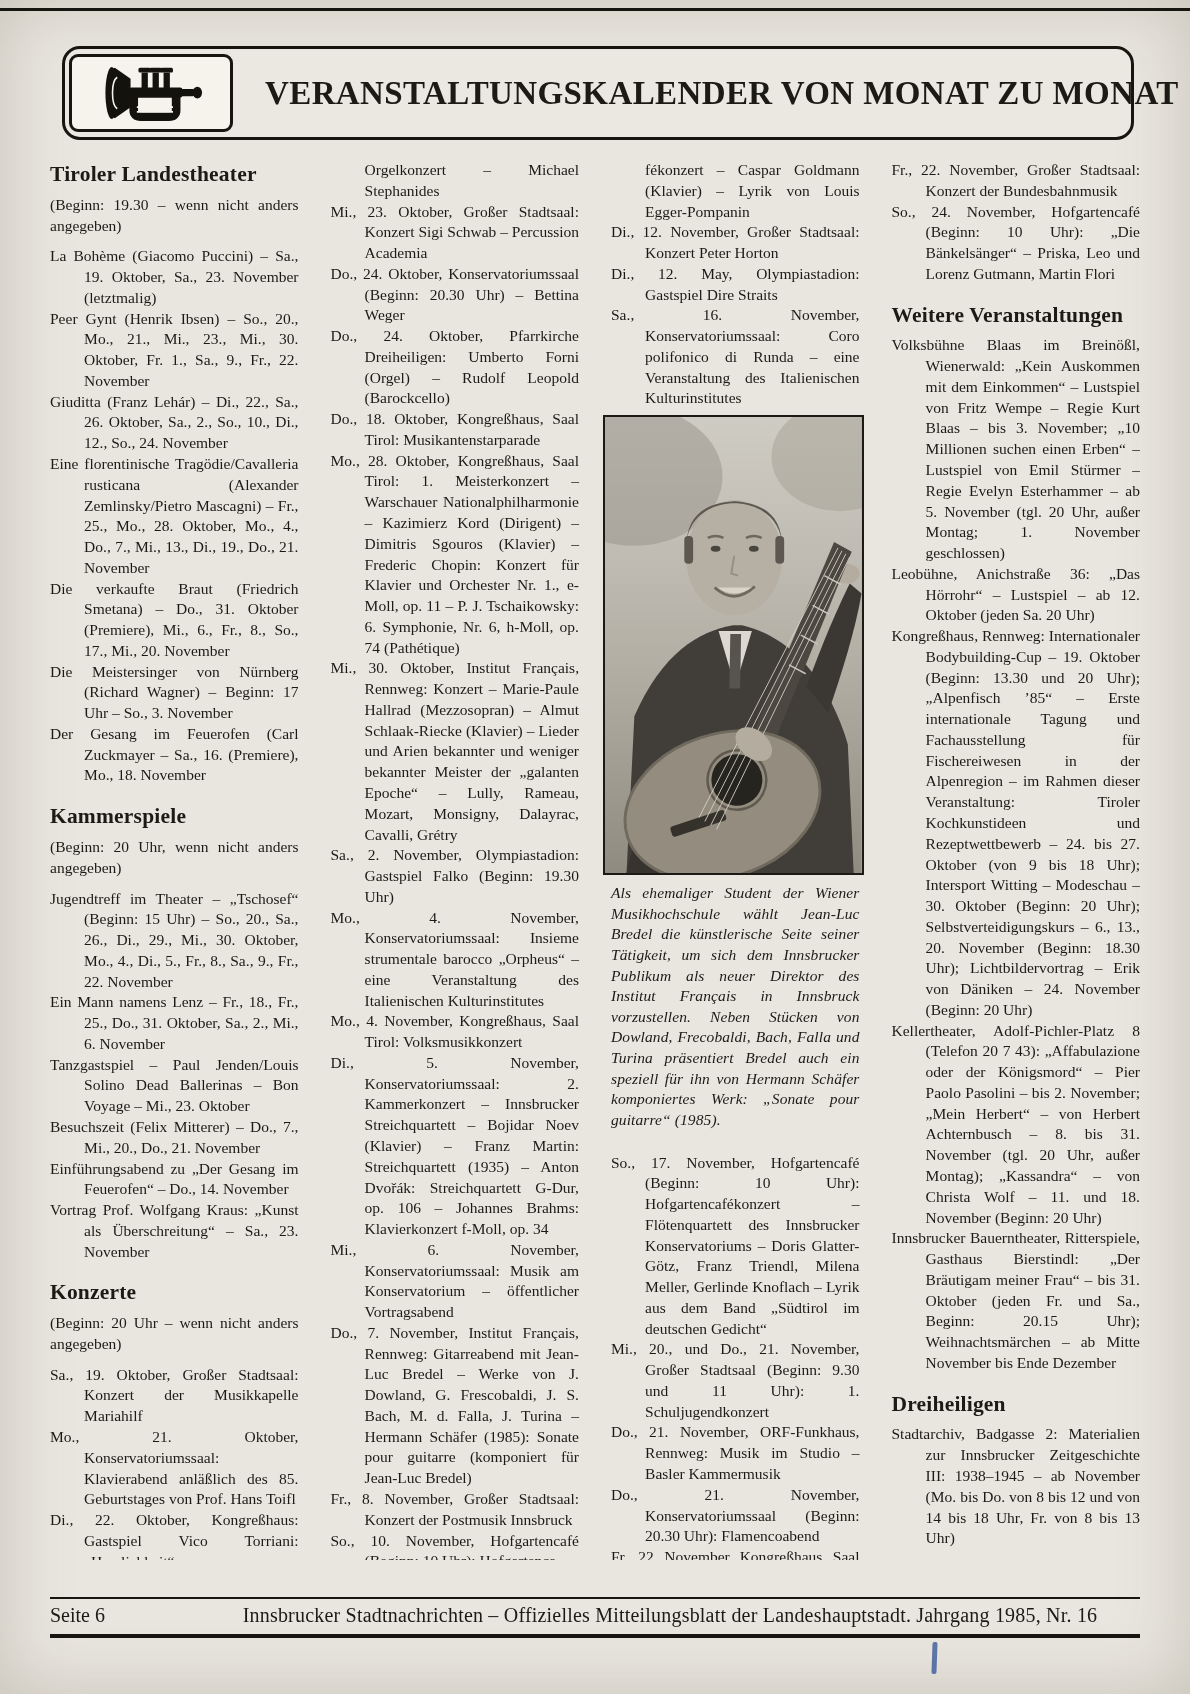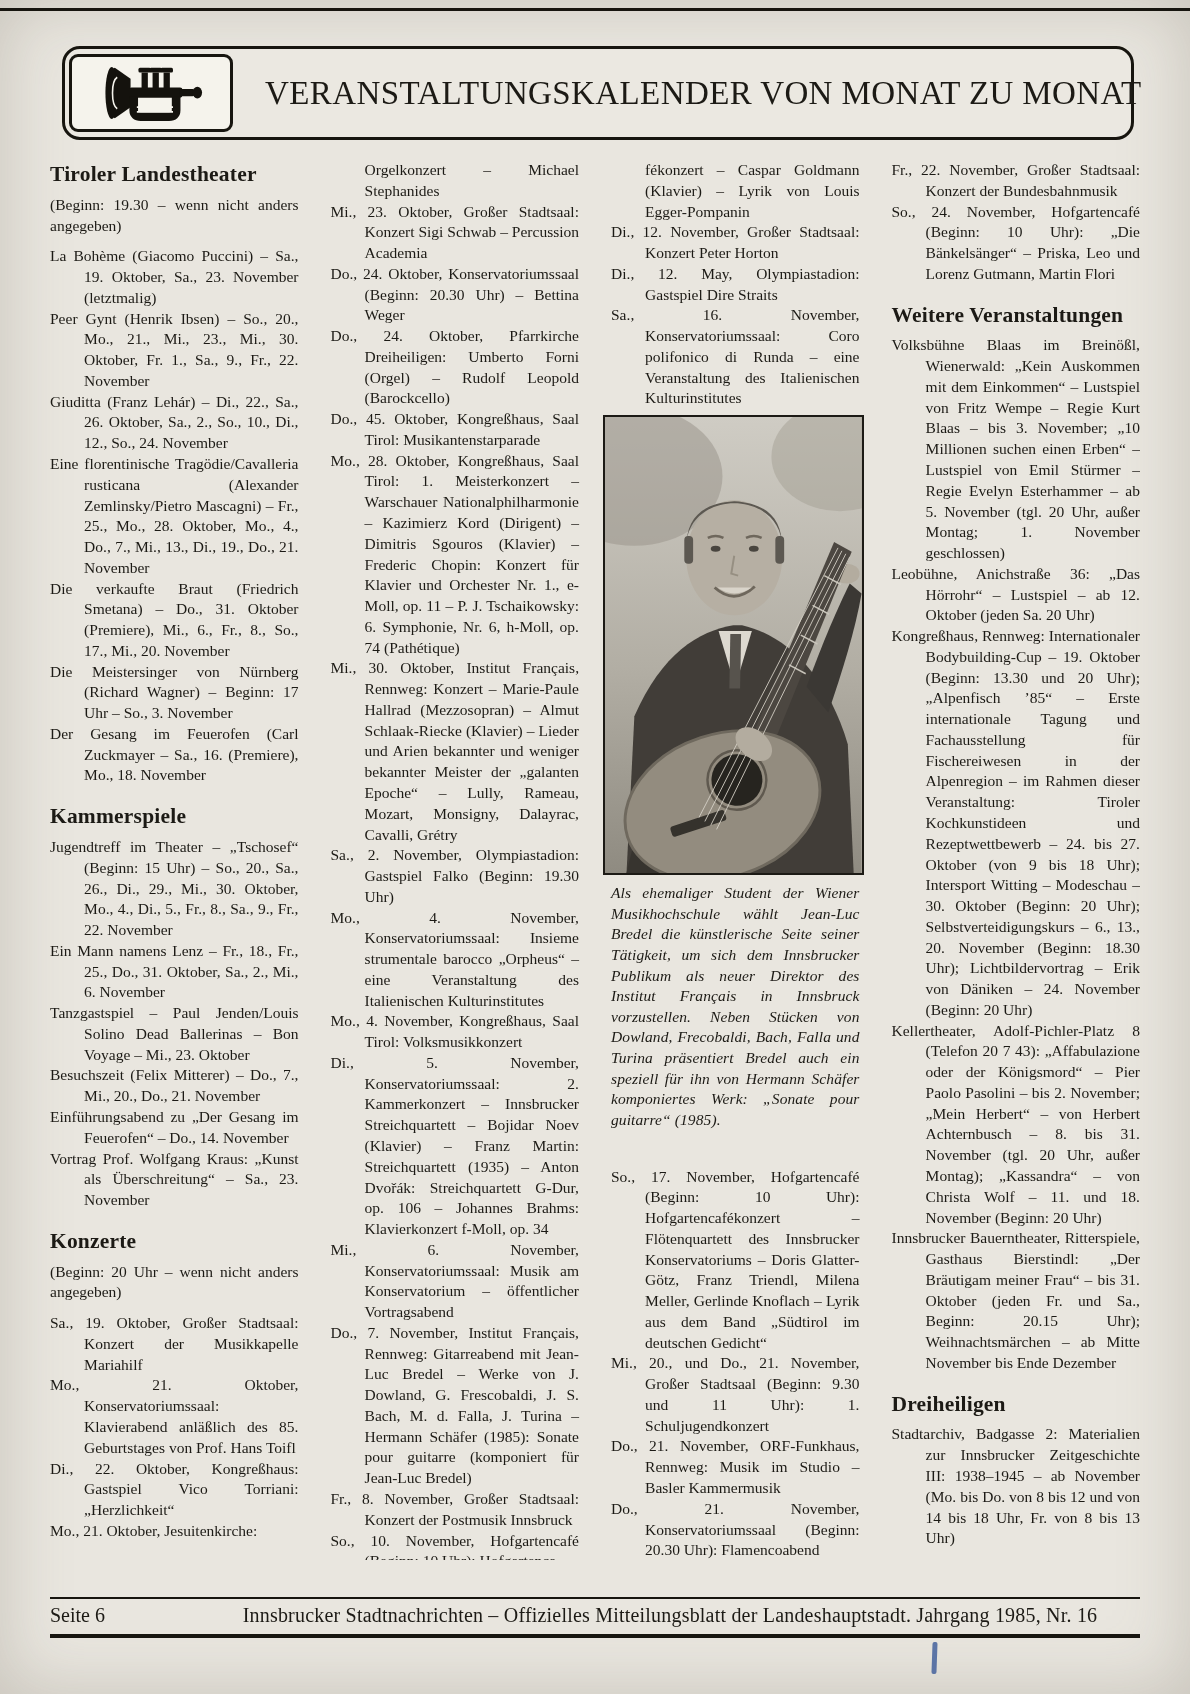--- a/index.html
+++ b/index.html
@@ -16,35 +16,35 @@
     border:3px solid #17150f; border-radius:18px; background:#ebe8e1;
   }
   .logo-box{
     position:absolute; left:4px; top:5px; width:158px; height:72px;
     background:#f5f3ec; border:3px solid #17150f; border-radius:9px;
     display:flex; align-items:center; justify-content:center;
   }
   .logo-box svg{width:140px;height:66px;}
   .banner-title{
     position:absolute; left:200px; right:14px; top:50%; transform:translateY(-50%);
-    font-weight:normal; font-size:33px; letter-spacing:.4px; text-align:center; white-space:nowrap;
+    font-weight:bold; font-size:33px; letter-spacing:.4px; text-align:center; white-space:nowrap;
   }
   
   .content{
     position:absolute; left:50px; top:158px; width:1090px; height:1402px;
     display:flex; gap:32px; overflow:hidden;
   }
   .col{flex:1 1 0; min-width:0; font-size:15.5px; line-height:1.34; text-align:justify;}
   .col > :first-child{margin-top:2px;}
   h2.heading{font-size:21.5px; font-weight:bold; margin:16px 0 6px; letter-spacing:.2px; text-align:left;}
   p{margin:0;}
   p.note{margin:0 0 10px;}
   p.entry{padding-left:2.2em; text-indent:-2.2em;}
   p.entry_cont{padding-left:2.2em;}
-  p.caption{font-style:italic; line-height:1.33; margin:8px 0 36px; letter-spacing:.1px;}
+  p.caption{font-style:italic; line-height:1.33; margin:8px 0 22px; letter-spacing:.1px;}
   p.continuation{font-style:italic; font-weight:bold; margin-top:30px; font-size:16px;}
   .photo{
     height:460px; margin:6px 0 4px -8px; width:calc(100% + 12px);
     border:2px solid #1c1a15; background:#b5b0a6; box-sizing:border-box;
   }
   .photo svg{display:block;width:100%;height:100%;}
   
   .footer{
     position:absolute; left:50px; right:50px; bottom:56px;
     border-top:2px solid #17150f; border-bottom:4px solid #17150f;
@@ -95,39 +95,40 @@
         <h2 class="heading">Tiroler Landestheater</h2>
         <p class="note">(Beginn: 19.30 – wenn nicht anders angegeben)</p>
         <p class="entry">La Bohème (Giacomo Puccini) – Sa., 19. Oktober, Sa., 23. November (letztmalig)</p>
         <p class="entry">Peer Gynt (Henrik Ibsen) – So., 20., Mo., 21., Mi., 23., Mi., 30. Oktober, Fr. 1., Sa., 9., Fr., 22. November</p>
         <p class="entry">Giuditta (Franz Lehár) – Di., 22., Sa., 26. Oktober, Sa., 2., So., 10., Di., 12., So., 24. November</p>
         <p class="entry">Eine florentinische Tragödie/Cavalleria rusticana (Alexander Zemlinsky/Pietro Mascagni) – Fr., 25., Mo., 28. Oktober, Mo., 4., Do., 7., Mi., 13., Di., 19., Do., 21. November</p>
         <p class="entry">Die verkaufte Braut (Friedrich Smetana) – Do., 31. Oktober (Premiere), Mi., 6., Fr., 8., So., 17., Mi., 20. November</p>
         <p class="entry">Die Meistersinger von Nürnberg (Richard Wagner) – Beginn: 17 Uhr – So., 3. November</p>
         <p class="entry">Der Gesang im Feuerofen (Carl Zuckmayer – Sa., 16. (Premiere), Mo., 18. November</p>
         <h2 class="heading">Kammerspiele</h2>
+        <p class="note">(Beginn: 20 Uhr, wenn nicht anders angegeben)</p>
         <p class="entry">Jugendtreff im Theater – „Tschosef“ (Beginn: 15 Uhr) – So., 20., Sa., 26., Di., 29., Mi., 30. Oktober, Mo., 4., Di., 5., Fr., 8., Sa., 9., Fr., 22. November</p>
         <p class="entry">Ein Mann namens Lenz – Fr., 18., Fr., 25., Do., 31. Oktober, Sa., 2., Mi., 6. November</p>
         <p class="entry">Tanzgastspiel – Paul Jenden/Louis Solino Dead Ballerinas – Bon Voyage – Mi., 23. Oktober</p>
         <p class="entry">Besuchszeit (Felix Mitterer) – Do., 7., Mi., 20., Do., 21. November</p>
         <p class="entry">Einführungsabend zu „Der Gesang im Feuerofen“ – Do., 14. November</p>
         <p class="entry">Vortrag Prof. Wolfgang Kraus: „Kunst als Überschreitung“ – Sa., 23. November</p>
         <h2 class="heading">Konzerte</h2>
         <p class="note">(Beginn: 20 Uhr – wenn nicht anders angegeben)</p>
         <p class="entry">Sa., 19. Oktober, Großer Stadtsaal: Konzert der Musikkapelle Mariahilf</p>
         <p class="entry">Mo., 21. Oktober, Konservatoriumssaal: Klavierabend anläßlich des 85. Geburtstages von Prof. Hans Toifl</p>
         <p class="entry">Di., 22. Oktober, Kongreßhaus: Gastspiel Vico Torriani: „Herzlichkeit“</p>
         <p class="entry">Mo., 21. Oktober, Jesuitenkirche:</p>
       </div>
     <div class="col">
         <p class="entry_cont">Orgelkonzert – Michael Stephanides</p>
         <p class="entry">Mi., 23. Oktober, Großer Stadtsaal: Konzert Sigi Schwab – Percussion Academia</p>
         <p class="entry">Do., 24. Oktober, Konservatoriumssaal (Beginn: 20.30 Uhr) – Bettina Weger</p>
         <p class="entry">Do., 24. Oktober, Pfarrkirche Dreiheiligen: Umberto Forni (Orgel) – Rudolf Leopold (Barockcello)</p>
-        <p class="entry">Do., 45. Oktober, Kongreßhaus, Saal Tirol: Musikantenstarparade</p>
+        <p class="entry">Do., 18. Oktober, Kongreßhaus, Saal Tirol: Musikantenstarparade</p>
         <p class="entry">Mo., 28. Oktober, Kongreßhaus, Saal Tirol: 1. Meisterkonzert – Warschauer Nationalphilharmonie – Kazimierz Kord (Dirigent) – Dimitris Sgouros (Klavier) – Frederic Chopin: Konzert für Klavier und Orchester Nr. 1., e-Moll, op. 11 – P. J. Tschaikowsky: 6. Symphonie, Nr. 6, h-Moll, op. 74 (Pathétique)</p>
         <p class="entry">Mi., 30. Oktober, Institut Français, Rennweg: Konzert – Marie-Paule Hallrad (Mezzosopran) – Almut Schlaak-Riecke (Klavier) – Lieder und Arien bekannter und weniger bekannter Meister der „galanten Epoche“ – Lully, Rameau, Mozart, Monsigny, Dalayrac, Cavalli, Grétry</p>
         <p class="entry">Sa., 2. November, Olympiastadion: Gastspiel Falko (Beginn: 19.30 Uhr)</p>
         <p class="entry">Mo., 4. November, Konservatoriumssaal: Insieme strumentale barocco „Orpheus“ – eine Veranstaltung des Italienischen Kulturinstitutes</p>
         <p class="entry">Mo., 4. November, Kongreßhaus, Saal Tirol: Volksmusikkonzert</p>
         <p class="entry">Di., 5. November, Konservatoriumssaal: 2. Kammerkonzert – Innsbrucker Streichquartett – Bojidar Noev (Klavier) – Franz Martin: Streichquartett (1935) – Anton Dvořák: Streichquartett G-Dur, op. 106 – Johannes Brahms: Klavierkonzert f-Moll, op. 34</p>
         <p class="entry">Mi., 6. November, Konservatoriumssaal: Musik am Konservatorium – öffentlicher Vortragsabend</p>
         <p class="entry">Do., 7. November, Institut Français, Rennweg: Gitarreabend mit Jean-Luc Bredel – Werke von J. Dowland, G. Frescobaldi, J. S. Bach, M. d. Falla, J. Turina – Hermann Schäfer (1985): Sonate pour guitarre (komponiert für Jean-Luc Bredel)</p>
         <p class="entry">Fr., 8. November, Großer Stadtsaal: Konzert der Postmusik Innsbruck</p>
         <p class="entry">So., 10. November, Hofgartencafé (Beginn: 10 Uhr): Hofgartenca-</p>

